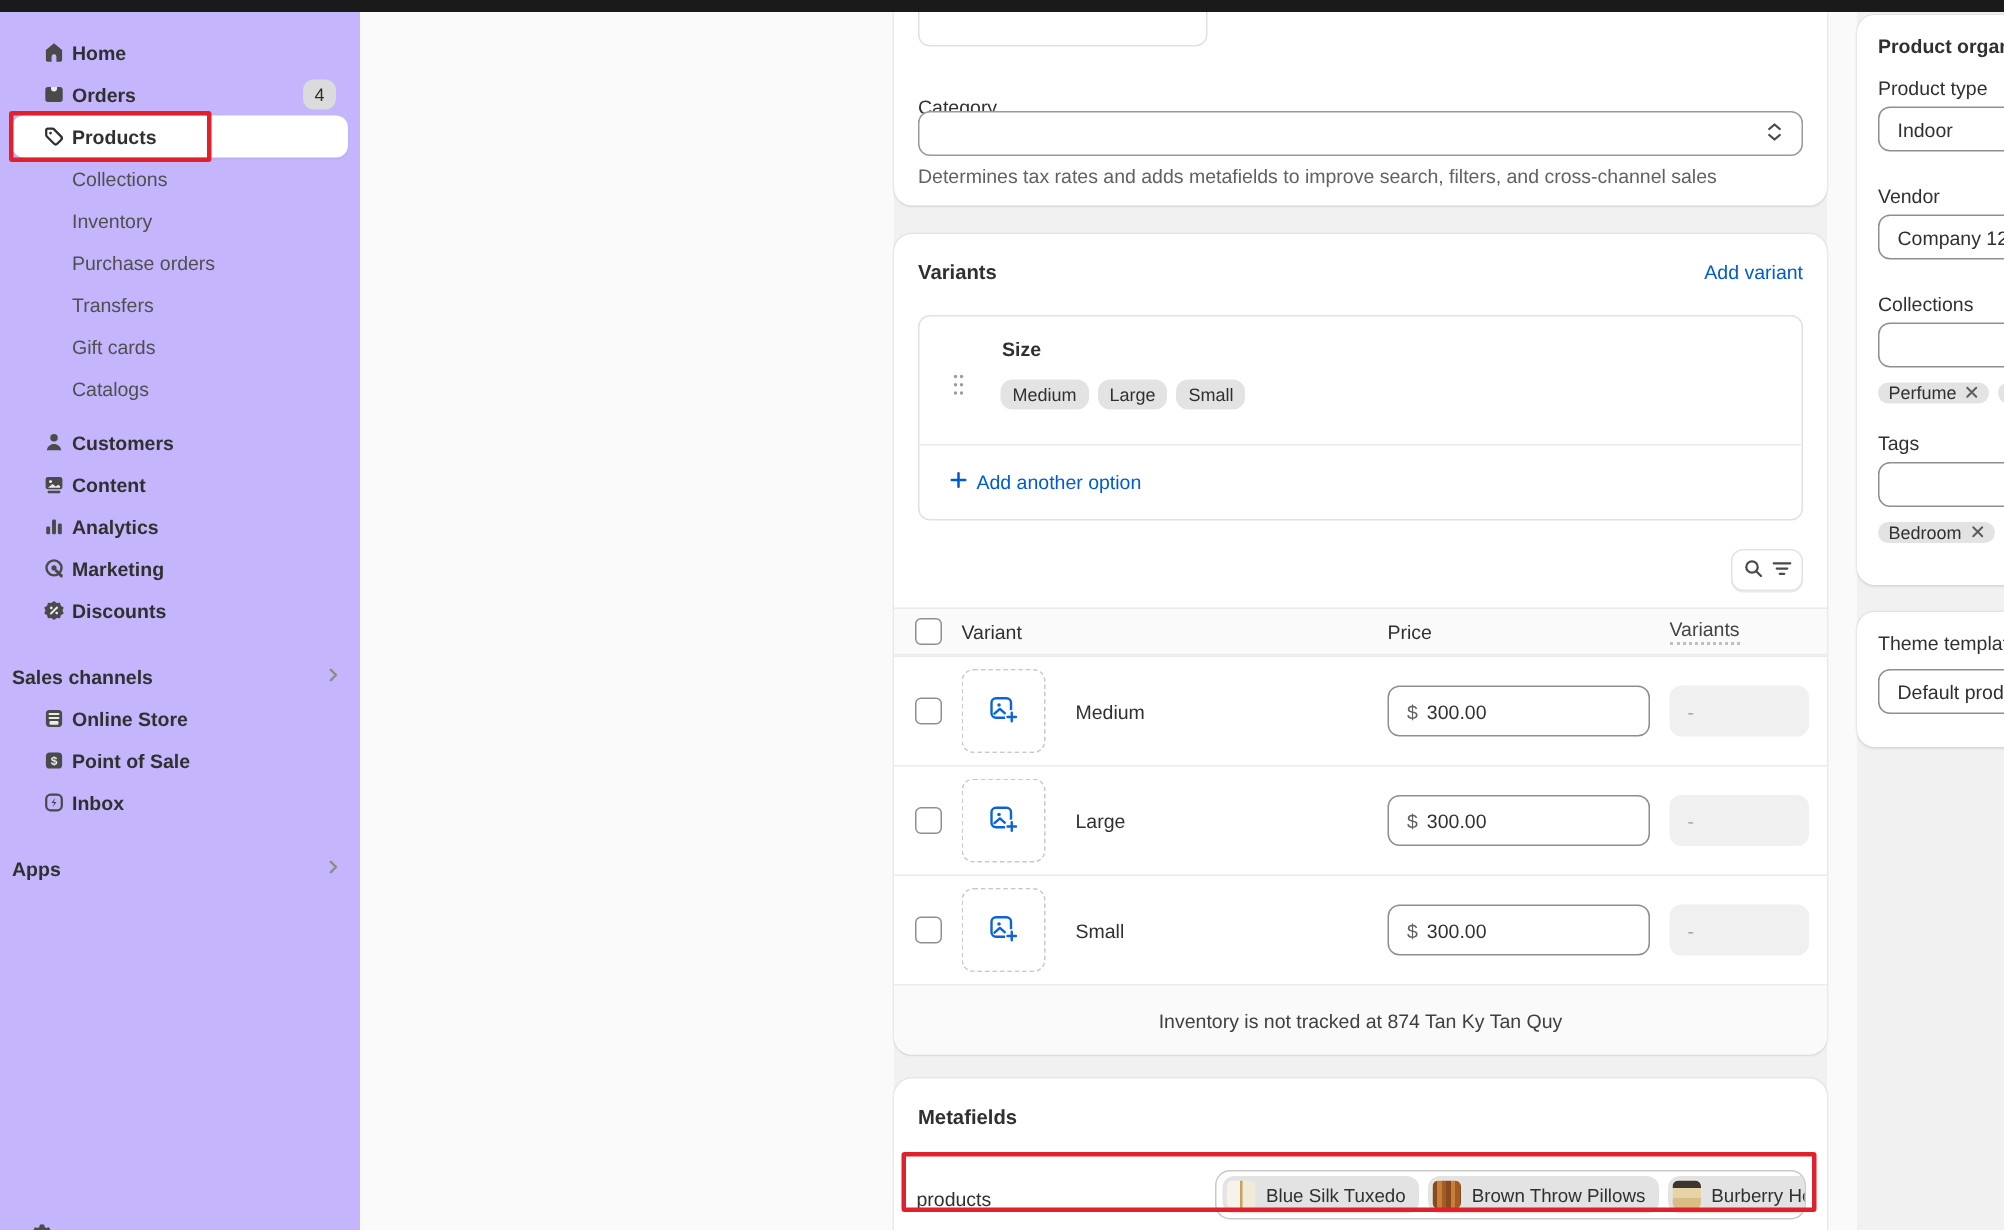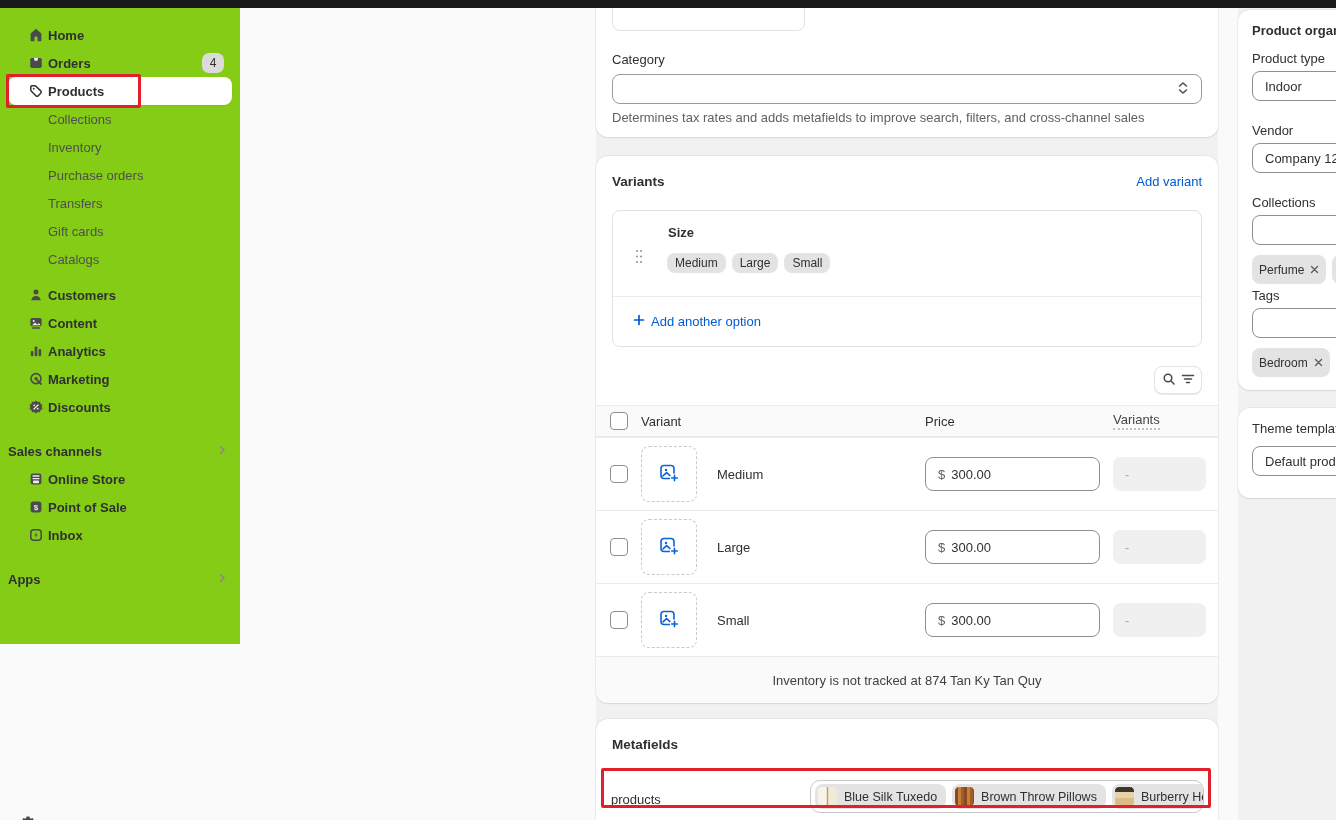--- a/index.html
+++ b/index.html
@@ -3,21 +3,21 @@
 <meta charset="utf-8">
 <style>
   * { margin:0; padding:0; box-sizing:border-box; }
   html,body { width:1336px; height:820px; overflow:hidden; }
   body { font-family:"Liberation Sans", sans-serif; font-size:13px; color:#303030; background:#fafafa; position:relative; }
 
   
   .topbar { position:absolute; left:0; top:0; width:1336px; height:8px; background:#1a1a1a; z-index:40; }
 
   
-  .sidebar { position:absolute; left:0; top:8px; width:240px; height:636px; background:#84cc16; z-index:20; }
+  .sidebar { position:absolute; left:0; top:8px; width:240px; height:812px; background:#c4b5fd; z-index:20; }
   .nav { padding-top:13px; }
   .nav-item { height:28px; margin:0 8px; border-radius:8px; display:flex; align-items:center; gap:4px; padding:0 8px 0 20px; font-weight:700; color:#303030; cursor:pointer; position:relative; }
   .nav-item .ic { width:16px; height:16px; flex:0 0 16px; display:flex; align-items:center; justify-content:center; }
   .nav-item.active { background:#ffffff; box-shadow:0 1px 2px rgba(0,0,0,.05); }
   .nav-sub { height:28px; margin:0 8px; border-radius:8px; display:flex; align-items:center; padding-left:40px; font-weight:400; color:#4f4f4f; cursor:pointer; }
   .nav-head { height:28px; margin:0 8px; display:flex; align-items:center; justify-content:space-between; padding:0 4px 0 0; font-weight:700; color:#424242; cursor:pointer;gap:17px; }
   .nav-head .label { padding-left:0; }
   .badge { margin-left:auto; background:#dbdbdb; border-radius:7px; min-width:22px; height:20px; display:flex; align-items:center; justify-content:center; font-size:12px; font-weight:400; color:#303030; padding:0 6px; }
   .spacer8 { height:8px; } .spacer16 { height:16px; }
   .settings-row { position:absolute; left:8px; right:8px; top:802px; height:28px; display:flex; align-items:center; gap:4px; padding:0 8px 0 12px; font-weight:700; color:#303030; cursor:pointer; }
@@ -35,21 +35,21 @@
 
   .label { font-size:13px; color:#303030; }
   .helper { font-size:13px; color:#616161; }
   .link { color:#005bd3; cursor:pointer; }
 
   .inputbox { background:#fff; border:1px solid #8f8f8f; border-radius:8px; display:flex; align-items:center; padding:0 12px; color:#303030; }
 
   
   .card-category { left:0; top:0; width:622px; height:129px; border-radius:0 0 12px 12px; overflow:hidden; }
   .media-thumb { position:absolute; left:16px; top:-12px; width:193px; height:35px; border:1px solid #e1e1e1; border-radius:8px; background:#fff; overflow:hidden; }
-  .cat-label { position:absolute; left:16px; top:44px; }
+  .cat-label { position:absolute; left:16px; top:56px; }
   .cat-select { position:absolute; left:16px; top:66px; width:590px; height:30px; justify-content:space-between; border-color:#9a9a9a; cursor:pointer; }
   .cat-helper { position:absolute; left:16px; top:102px; }
 
   
   .card-variants { left:0; top:148px; width:622px; height:547px; }
   .vr-head { position:absolute; left:16px; right:16px; top:18px; display:flex; justify-content:space-between; align-items:center; }
   .vr-title { font-size:13.5px; font-weight:700; }
   .opt-box { position:absolute; left:16px; top:54px; width:590px; height:137px; border:1px solid #e1e1e1; border-radius:8px; }
   .opt-drag { position:absolute; left:22px; top:38px; }
   .opt-name { position:absolute; left:55px; top:14px; font-weight:700; }
@@ -85,21 +85,21 @@
   .thumb-perfume { background:linear-gradient(180deg,#3e362e 0 26%,#e7d3a8 26% 60%,#d9bd85 60%); }
   .annot-metafield { left:5px; top:49px; width:610px; height:40px; }
 
   
   .card-r1 { left:0; top:2px; width:180px; height:380px; }
   .card-r2 { left:0; top:400px; width:180px; height:90px; }
   .r-title { position:absolute; left:14px; top:13px; font-weight:700; white-space:nowrap; }
   .r-label { position:absolute; left:14px; white-space:nowrap; }
   .r-input { position:absolute; left:14px; width:150px; height:30px; white-space:nowrap; overflow:hidden; }
   .pill-row { position:absolute; left:14px; display:flex; gap:6px; }
-  .pill { background:#e3e3e3; border-radius:8px; height:29px; display:flex; align-items:center; gap:6px; padding:0 7px; font-size:12px; white-space:nowrap; }
+  .pill { background:#e3e3e3; border-radius:8px; height:14px; display:flex; align-items:center; gap:6px; padding:0 7px; font-size:12px; white-space:nowrap; }
   .pill-partial { width:44px; }
 </style>
 </head>
 <body>
 
 <div class="topbar"></div>
 
 <div class="sidebar">
   <div class="nav">
     <div class="nav-item">

